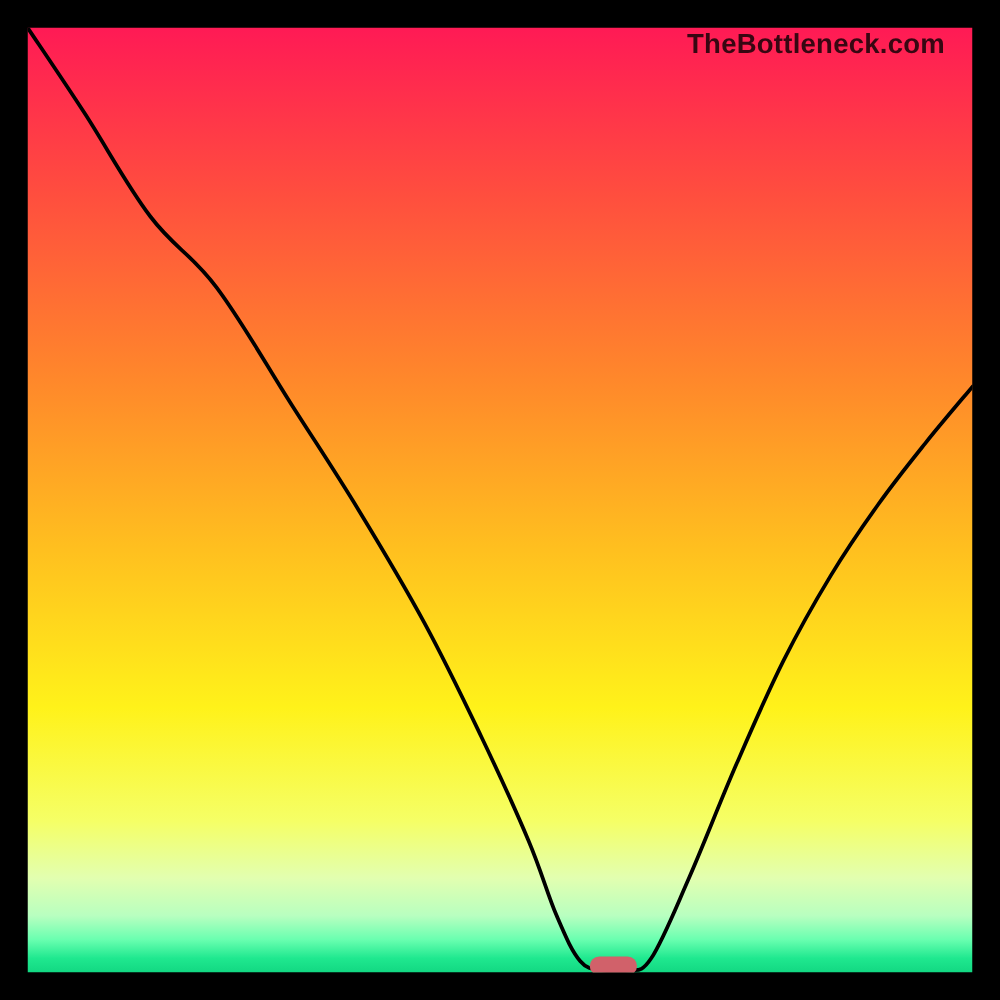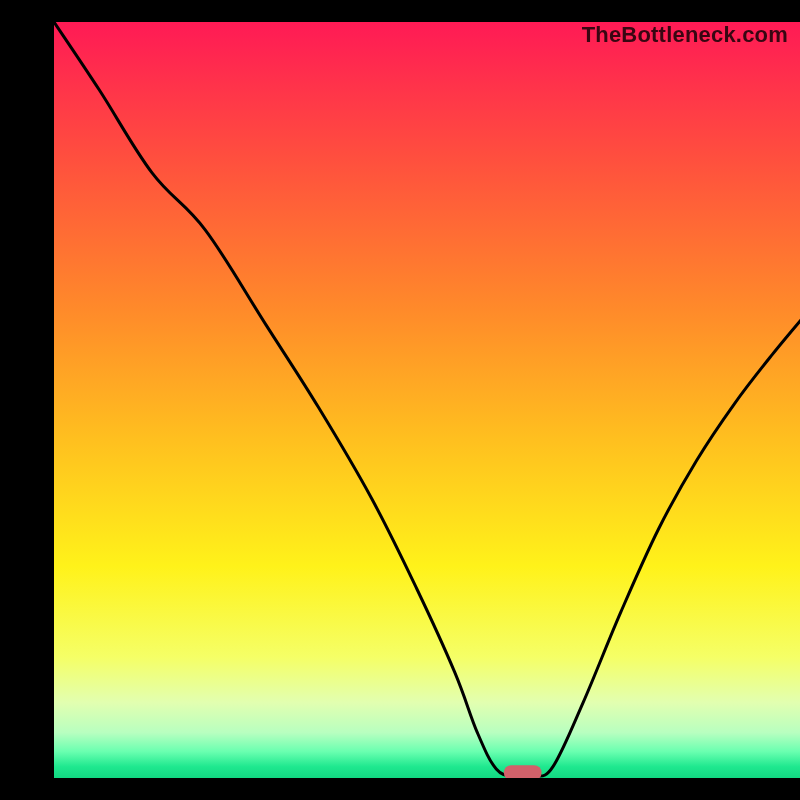--- a/index.html
+++ b/index.html
@@ -7,21 +7,20 @@
     padding: 0;
     width: 800px;
     height: 800px;
     background: #000;
     overflow: hidden;
   }
   .frame {
     position: absolute;
     inset: 0;
     background: #000;
-    margin-left: 32px;
   }
   .plot-area {
     position: absolute;
     left: 22px;
     top: 22px;
     width: 756px;
     height: 756px;
   }
   .watermark {
     position: absolute;

